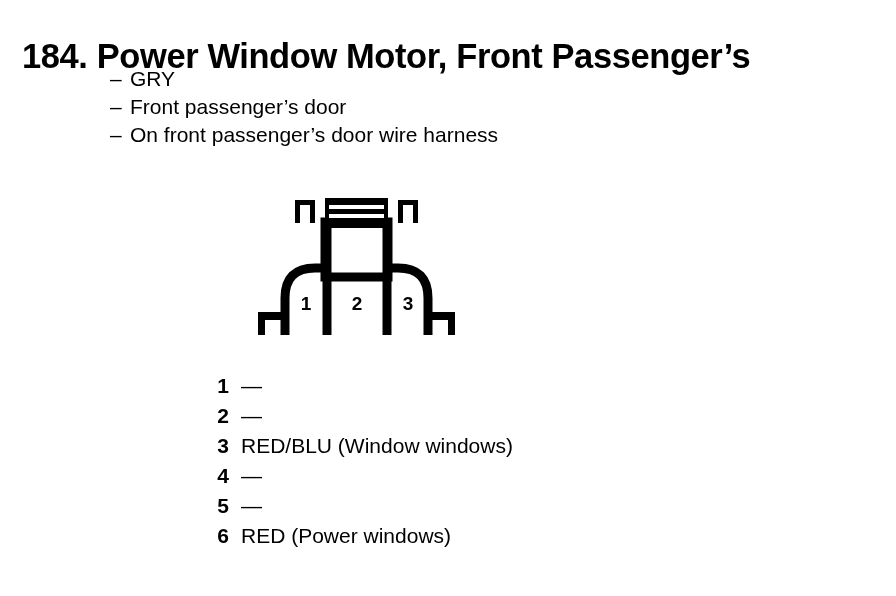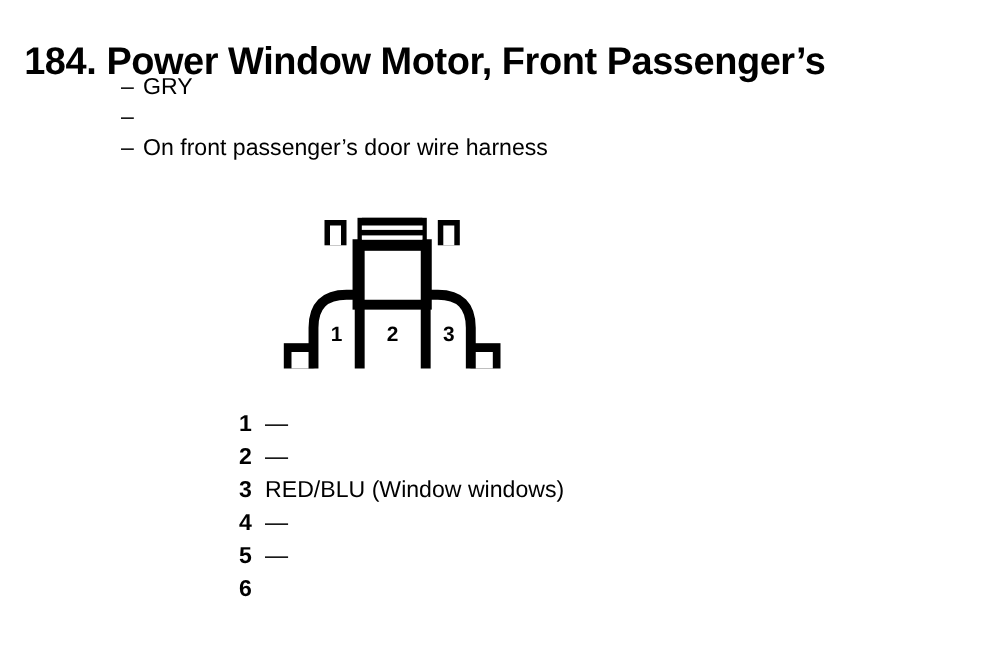--- a/index.html
+++ b/index.html
@@ -101,20 +101,21 @@
 
 <h1 id="page-title">184. Power Window Motor, Front Passenger’s</h1>
 
 <ul id="description-list">
   <li>
     <span class="bullet-dash">–</span>
     <span>GRY</span>
   </li>
   <li>
     <span class="bullet-dash">–</span>
+    <span>Front passenger’s door</span>
   </li>
   <li>
     <span class="bullet-dash">–</span>
     <span>On front passenger’s door wire harness</span>
   </li>
 </ul>
 
 <div id="connector-diagram">
   <svg width="240" height="145" viewBox="0 0 240 145" xmlns="http://www.w3.org/2000/svg">
 
@@ -218,14 +219,15 @@
   <div class="legend-row">
     <span class="legend-pin">4</span>
     <span class="legend-wire">—</span>
   </div>
   <div class="legend-row">
     <span class="legend-pin">5</span>
     <span class="legend-wire">—</span>
   </div>
   <div class="legend-row">
     <span class="legend-pin">6</span>
+    <span class="legend-wire">RED (Power windows)</span>
   </div>
 </div>
 
 </body></html>

